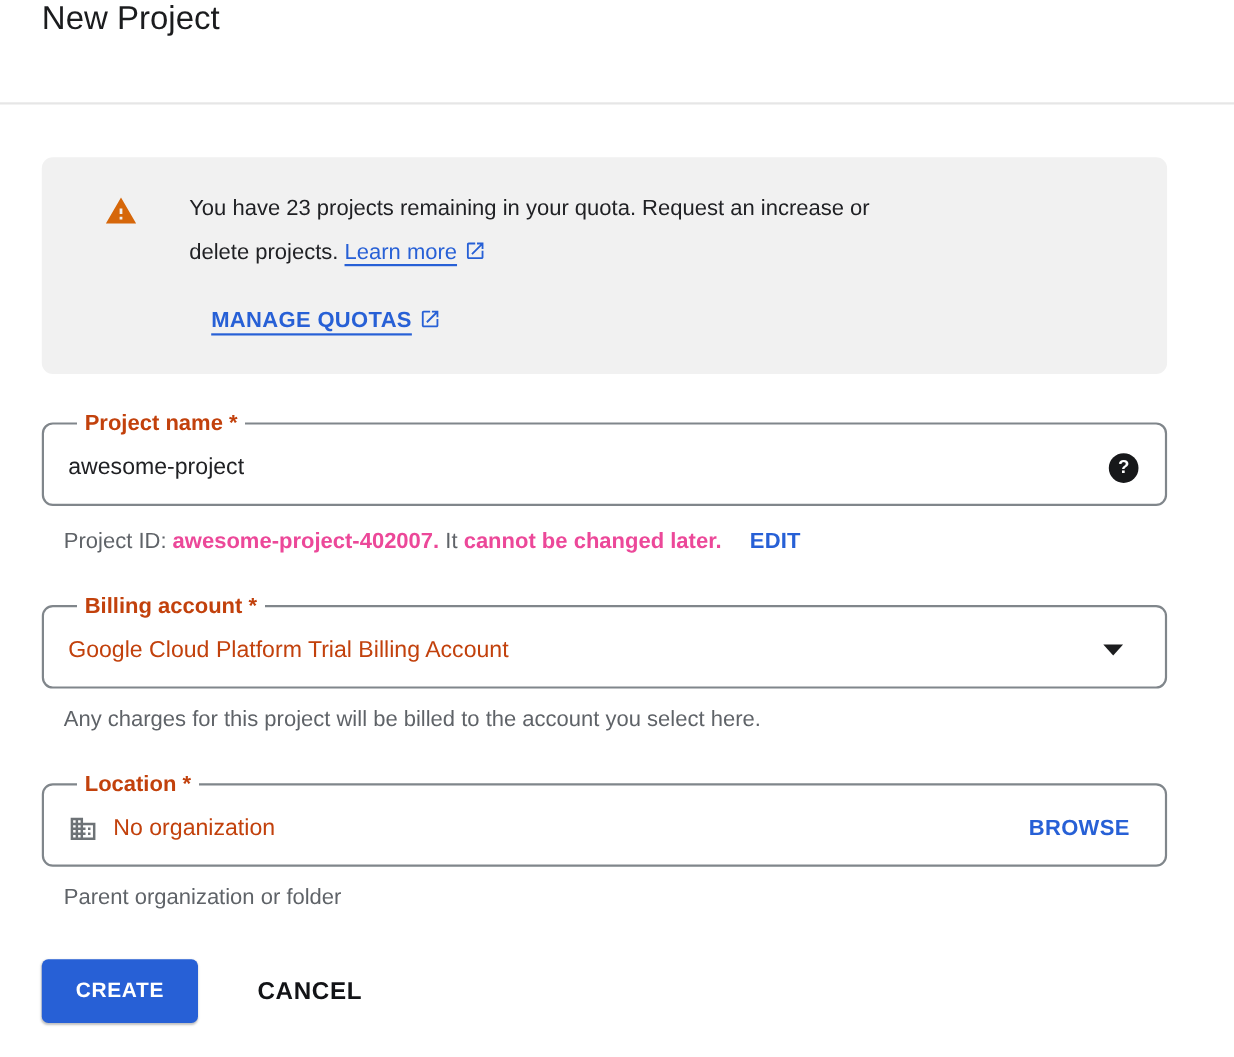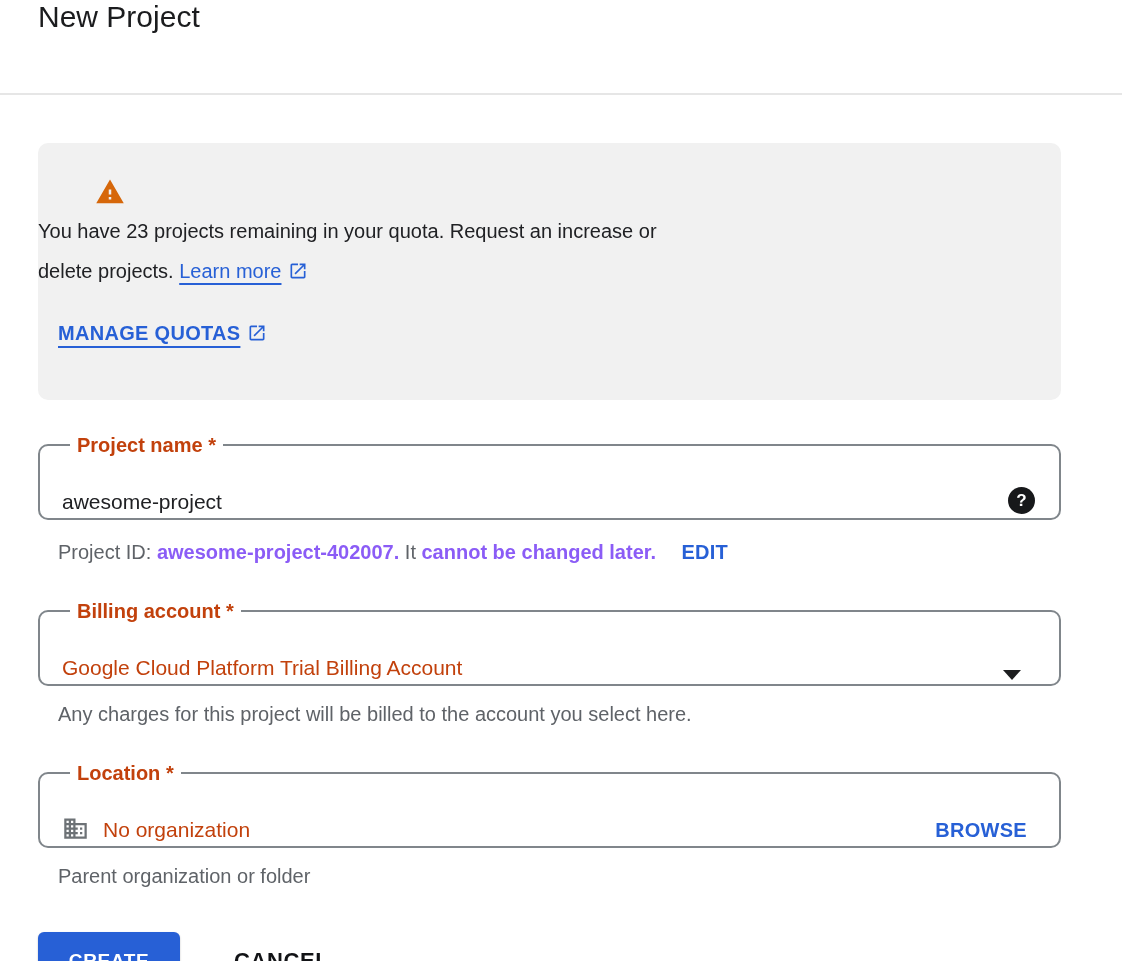--- a/index.html
+++ b/index.html
@@ -20,21 +20,21 @@
   }
   header.page-header{
     height:95px;display:flex;align-items:flex-start;
     padding-left:38px;border-bottom:2px solid #e6e6e6;
   }
   h1.page-title{margin:0;font-size:30px;font-weight:400;color:#1b1c1e;}
   .content{width:1023px;margin-left:38px;}
   
   .banner{
     margin-top:48px;background:var(--banner-bg);border-radius:10px;
-    display:flex;padding:26px 0 52px 0;flex-direction:column;
+    display:flex;padding:26px 0 34px 0;
   }
   .banner-icon-col{flex:none;width:134px;padding-left:57px;padding-top:8px;}
   .banner-text-col{flex:1;padding-right:40px;}
   .banner-msg{margin:0;font-size:20px;line-height:40px;color:#202124;}
   a.inline-link{color:var(--accent-blue);cursor:pointer;text-decoration:none;white-space:nowrap;}
   a.inline-link .link-text{
     text-decoration:underline;text-decoration-thickness:2px;text-underline-offset:5px;
   }
   .ext-icon{display:inline-block;vertical-align:-3px;margin-left:7px;}
   a.manage-quotas{
@@ -46,21 +46,21 @@
   }
   
   fieldset.field{
     border:2px solid var(--field-border);border-radius:10px;
     margin:34px 0 0 0;padding:0 24px 4px 22px;min-width:0;
   }
   fieldset.field legend{
     font-size:20px;font-weight:700;color:#c2410c;
     padding:0 7px;margin-left:8px;line-height:22px;
   }
-  .field-body{height:58px;display:flex;align-items:flex-end;}
+  .field-body{height:58px;display:flex;align-items:center;}
   .text-input{
     flex:1;border:none;outline:none;background:transparent;padding:0;
     font-family:inherit;font-size:21px;color:#202124;
   }
   .field-value{font-size:21px;color:#c2410c;}
   .help-circle{
     flex:none;width:27px;height:27px;border-radius:50%;background:#17181a;
     color:#ffffff;display:flex;align-items:center;justify-content:center;
     font-size:17px;font-weight:700;cursor:pointer;user-select:none;
   }
@@ -70,21 +70,21 @@
     border-left:9px solid transparent;border-right:9px solid transparent;
     border-top:10px solid #1c1d1f;
   }
   .org-icon{flex:none;margin-right:14px;display:flex;align-items:center;}
   .browse-link{
     margin-left:auto;margin-right:8px;font-size:20px;font-weight:700;
     letter-spacing:.3px;color:var(--accent-blue);cursor:pointer;text-decoration:none;
   }
   
   .helper{margin:18px 0 0 20px;font-size:20px;line-height:28px;color:var(--text-secondary);}
-  .helper .bold-dark{font-weight:700;color:#8b5cf6;}
+  .helper .bold-dark{font-weight:700;color:#ec4899;}
   .edit-link{
     margin-left:20px;color:var(--accent-blue);font-weight:700;
     letter-spacing:.2px;cursor:pointer;text-decoration:none;
   }
   .spacer-lg{margin-top:42px;}
   
   .actions{margin-top:42px;display:flex;align-items:center;}
   .create-btn{
     width:142px;height:58px;border:none;border-radius:6px;cursor:pointer;
     background:var(--accent-blue);color:#ffffff;

